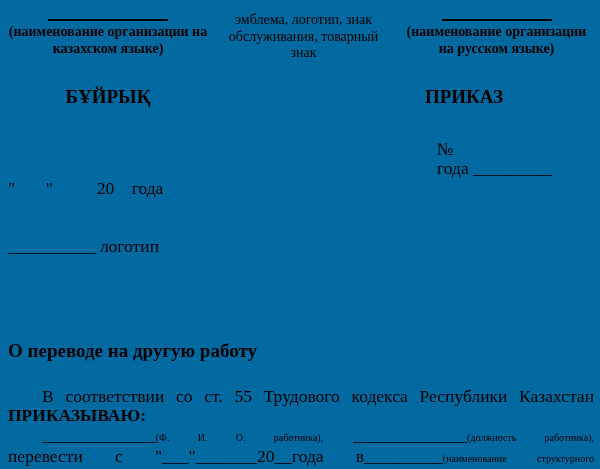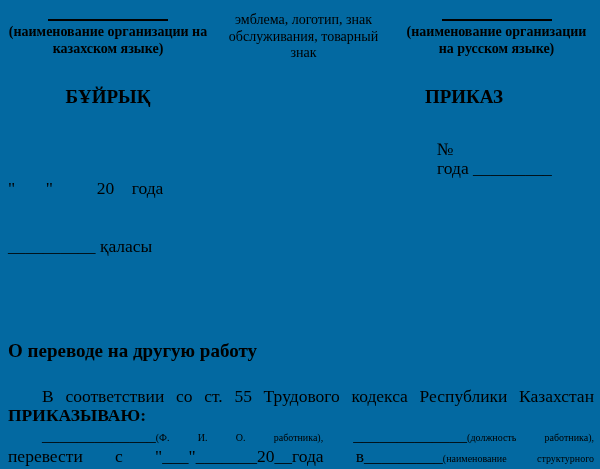--- a/index.html
+++ b/index.html
@@ -53,21 +53,21 @@
   </div>
 
   <div class="heads">
     <div class="head kk">БҰЙРЫҚ</div>
     <div class="head ru">ПРИКАЗ</div>
   </div>
 
   <div class="datebar">
     <div class="dleft">
       <div>"       "          20    года</div>
-      <div>__________ қаласы</div>
+      <div>__________ логотип</div>
     </div>
     <div class="dright">
       <div>№</div>
       <div>года _________</div>
     </div>
   </div>
 
   <div class="subject">О переводе на другую работу</div>
 
   <div class="para body">

